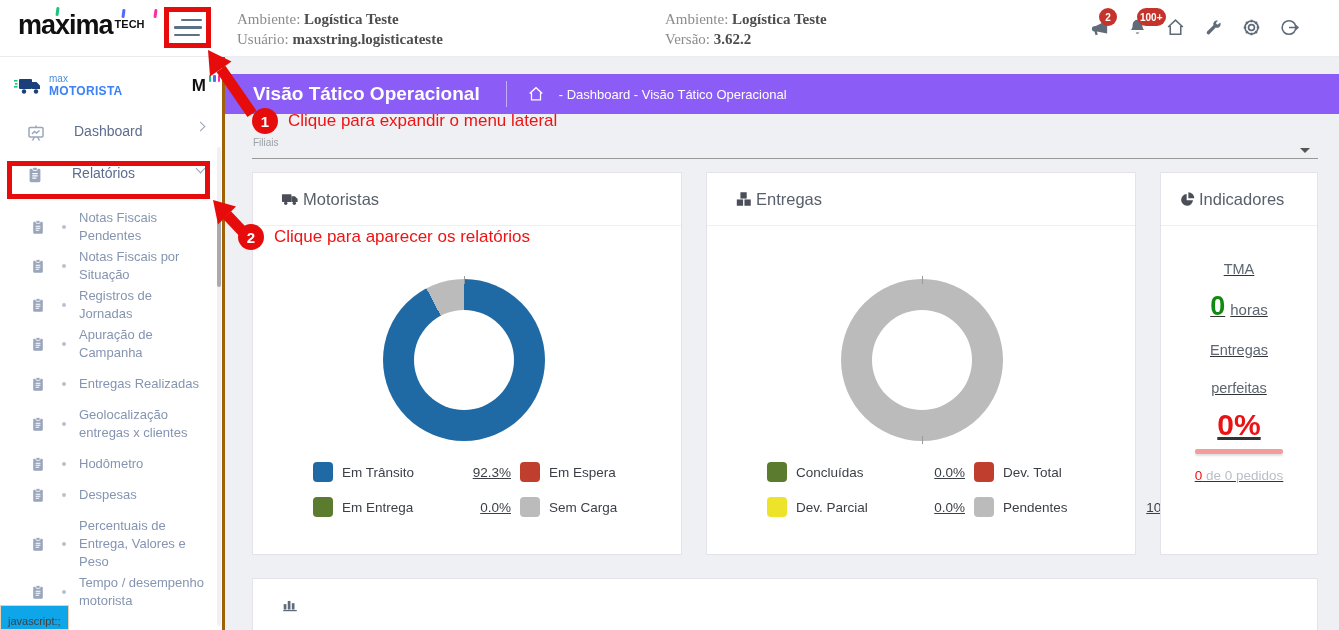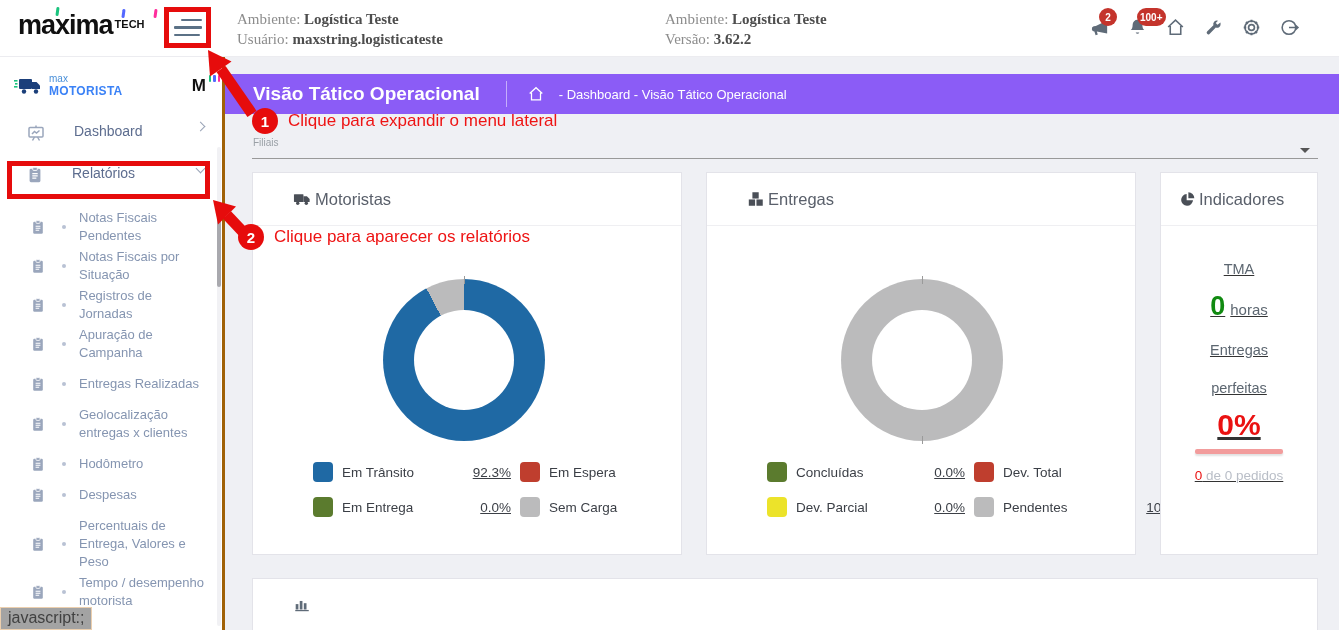--- a/index.html
+++ b/index.html
@@ -69,21 +69,21 @@
 
   .filiais-label { position:absolute; left:28px; top:80px; font-size:10px; color:#9aa0a6; }
   .filiais-line { position:absolute; left:27px; right:21px; top:101px; height:1px; background:#999; }
   .filiais-caret { position:absolute; right:29px; top:91px; width:0; height:0; border-left:5px solid transparent; border-right:5px solid transparent; border-top:5px solid #555; }
 
   .card { position:absolute; background:#fff; border:1px solid #e3e3e9; }
   .card-1 { left:27px; top:115px; width:430px; height:383px; }
   .card-2 { left:481px; top:115px; width:430px; height:383px; }
   .card-3 { left:935px; top:115px; width:158px; height:383px; }
   .card-4 { left:27px; top:521px; width:1066px; height:160px; }
-  .card-head { height:53px; display:flex; align-items:center; padding-left:40px; gap:3px; border-bottom:1px solid #efeff2; }
+  .card-head { height:53px; display:flex; align-items:center; padding-left:28px; gap:3px; border-bottom:1px solid #efeff2; }
   .card-3 .card-head { padding-left:18px; }
   .card-title { font-size:16.5px; font-weight:500; color:#5a606b; }
 
   .donut { position:absolute; top:106px; width:162px; height:162px; border-radius:50%; }
   .donut-1 { left:130px; } .donut-2 { left:134px; }
   .donut::after { content:''; position:absolute; inset:31px; background:#fff; border-radius:50%; }
   .dtick { position:absolute; left:80.5px; width:1px; height:8px; background:#9a9a9a; }
   .dtick-top { top:-3px; } .dtick-bot { bottom:-3px; }
 
   .legend { position:absolute; left:60px; top:289px; display:grid; grid-template-columns:20px 104px 56px 20px 108px 72px; column-gap:9px; row-gap:15px; align-items:center; }
@@ -104,21 +104,21 @@
   .pct-detail { margin-top:14px; font-size:13.5px; color:#b9bec7; }
   .pct-detail .red { color:#ea1212; }
 
   
   .annotation { position:absolute; display:flex; align-items:center; gap:10px; z-index:55; }
   .ann-1 { left:252px; top:108px; } .ann-2 { left:238px; top:224px; }
   .step-circle { width:26px; height:26px; border-radius:50%; background:#e60c0c; color:#fff; font-size:15px; font-weight:700; display:flex; align-items:center; justify-content:center; flex:none; }
   .step-text { font-size:17px; font-weight:500; color:#ee1414; white-space:nowrap; }
   .overlay { position:absolute; inset:0; z-index:50; pointer-events:none; }
 
-  .status-tip { position:absolute; left:0; bottom:0; z-index:60; background:#a3a3a3; border:1px solid #eccfae; padding:1px 7px 2px; font-size:16px; color:#414141; }
+  .status-tip { position:absolute; left:0; bottom:0; z-index:60; background:#0ea5e9; border:1px solid #eccfae; padding:9px 7px 2px; font-size:11px; color:#414141; }
 </style>
 </head>
 <body>
 
 <div class="topbar">
   <div class="brand">
     <span class="brand-name">maxima</span><span class="brand-tech">TECH</span>
     <i class="tick tick-green"></i>
     <i class="tick tick-blue"></i>
     <i class="tick tick-pink"></i>

